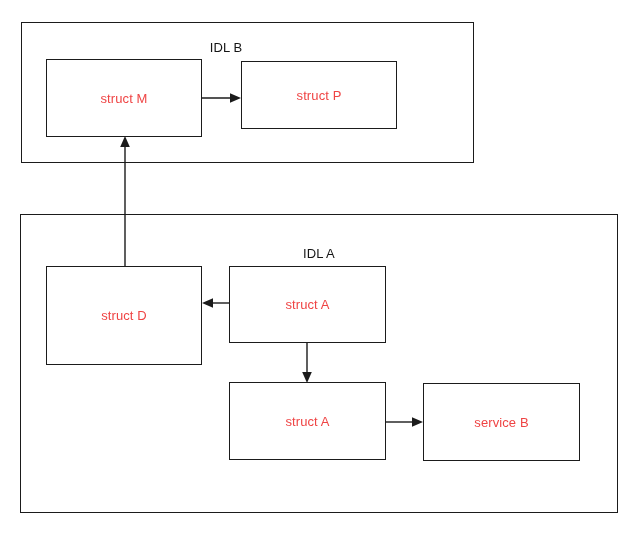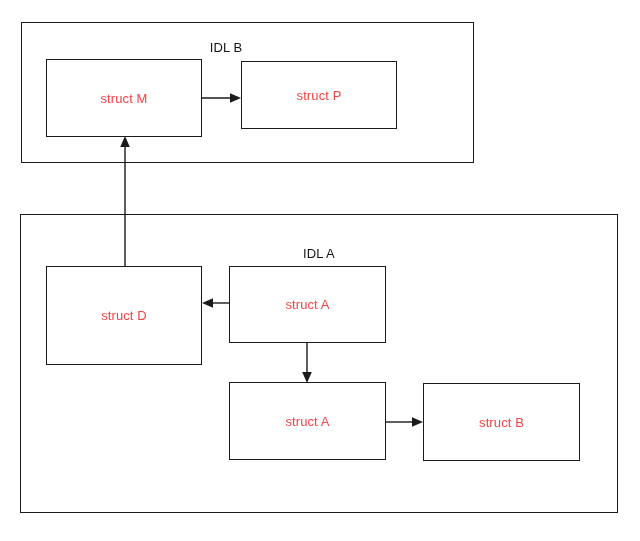--- a/index.html
+++ b/index.html
@@ -95,21 +95,21 @@
 
   <div class="node-box" style="left:229px; top:266px; width:157px; height:77px;">
     <span class="node-label">struct A</span>
   </div>
 
   <div class="node-box" style="left:229px; top:382px; width:157px; height:78px;">
     <span class="node-label">struct A</span>
   </div>
 
   <div class="node-box" style="left:423px; top:383px; width:157px; height:78px;">
-    <span class="node-label">struct B</span>
+    <span class="node-label">service B</span>
   </div>
 
   <svg id="edges" viewBox="0 0 640 541" width="640" height="541">
 
     <g>
       <line x1="202" y1="98" x2="236" y2="98"></line>
       <polygon points="241,98 230,93.2 230,102.8"></polygon>
     </g>
 
     <g>

